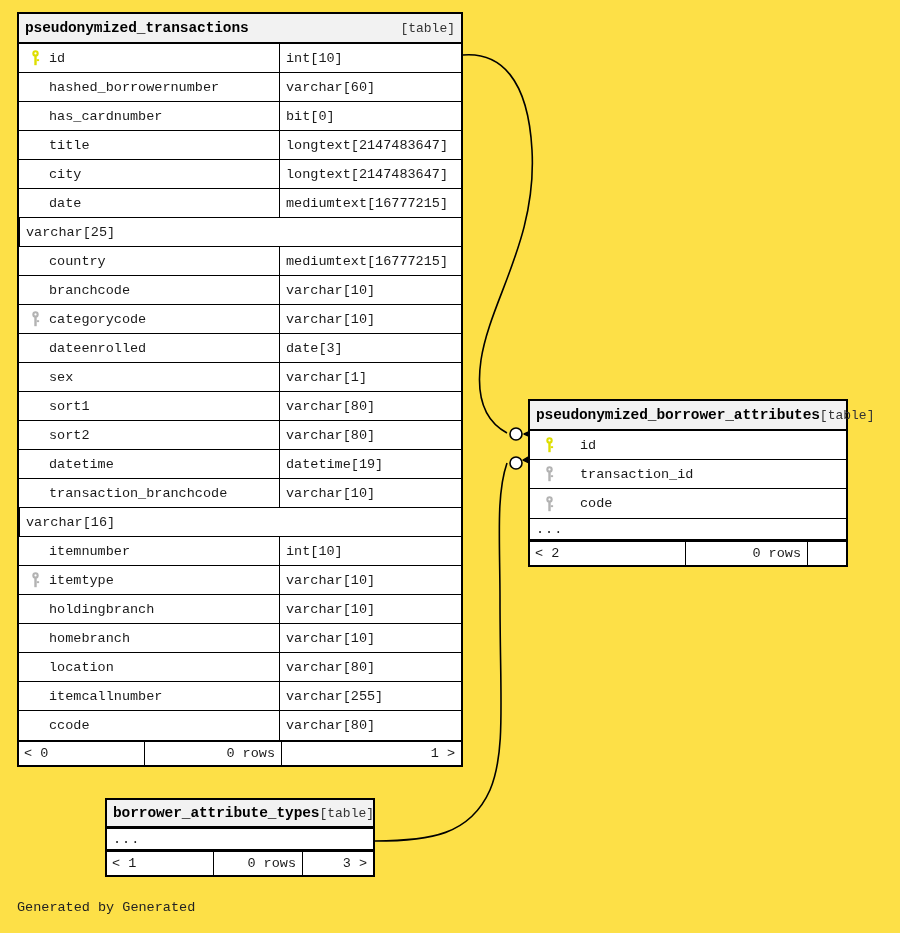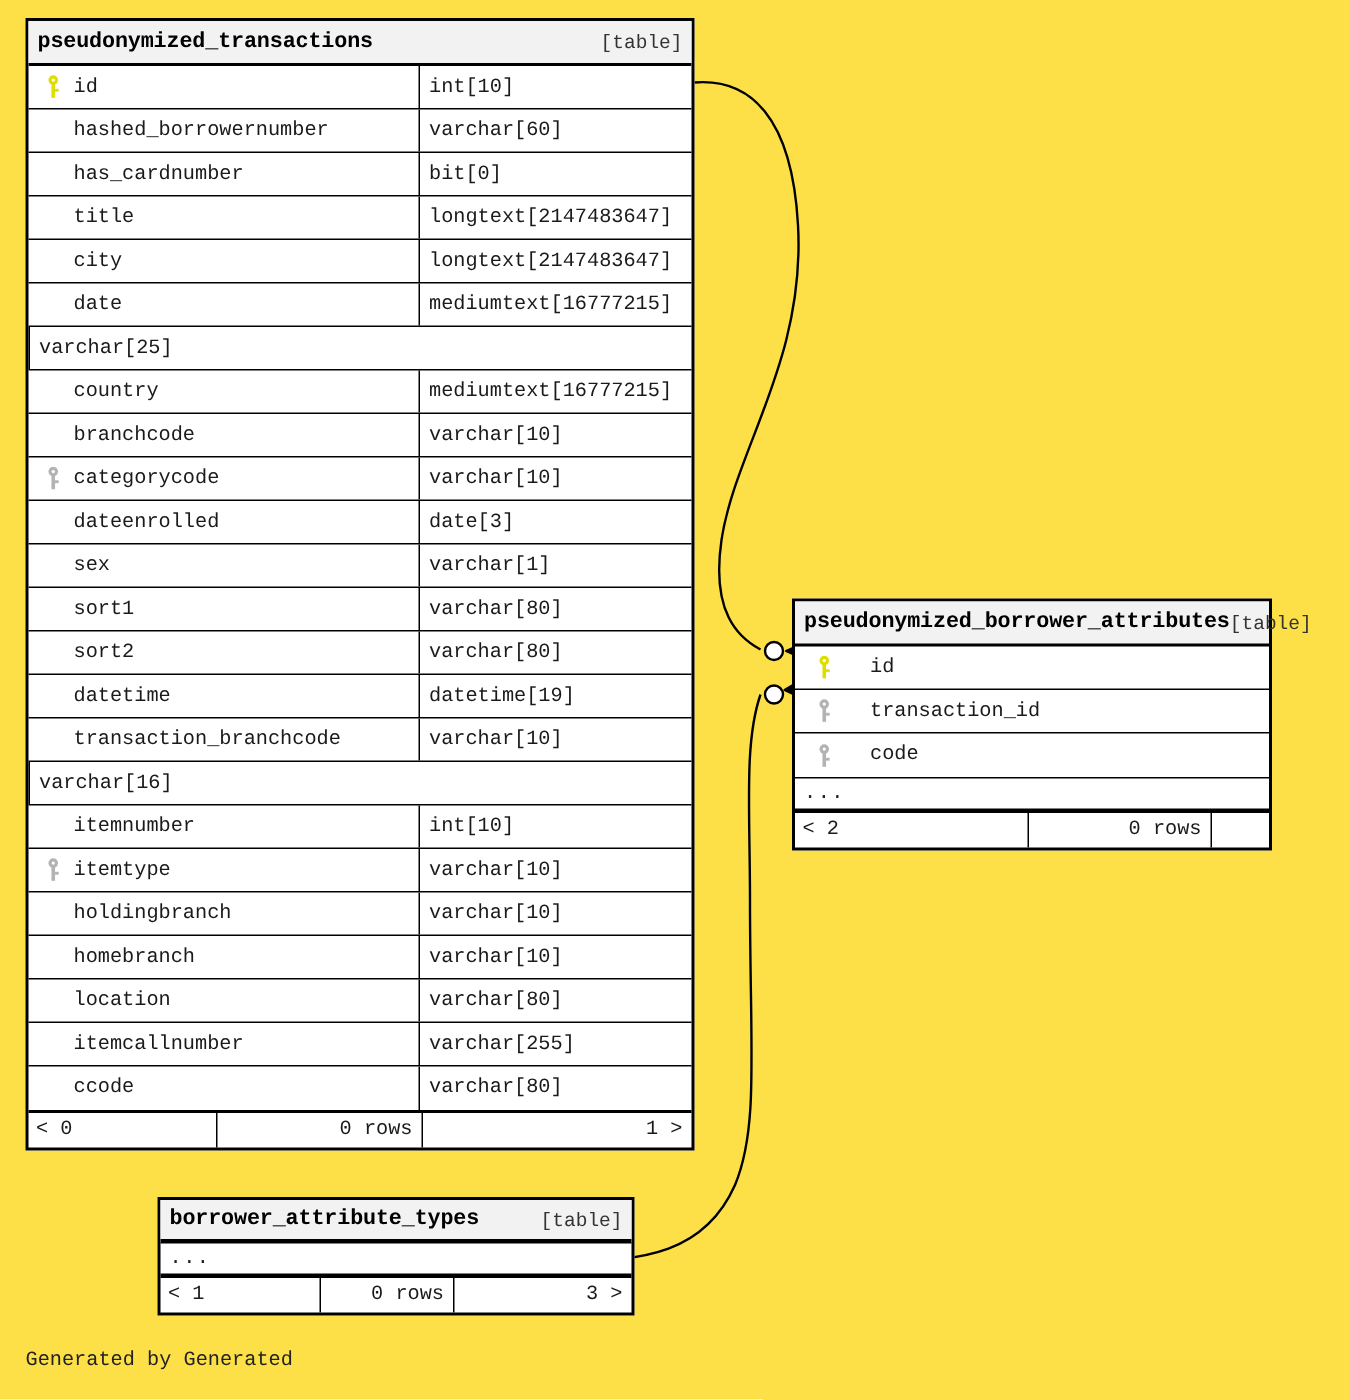--- a/index.html
+++ b/index.html
@@ -130,21 +130,21 @@
 
   #tbl-borrower-attributes { left: 528px; top: 363px; width: 320px; margin-top: 36px; }
   #tbl-borrower-attributes .col-row { height: 29px; }
   #tbl-borrower-attributes .col-name { width: 100%; }
   #tbl-borrower-attributes .keyslot { width: 26px; min-width: 26px; }
   #tbl-borrower-attributes .col-label { padding-left: 18px; }
   #tbl-borrower-attributes .foot-left  { width: 155px; }
   #tbl-borrower-attributes .foot-mid   { width: 122px; }
   #tbl-borrower-attributes .foot-right { flex: 1; }
 
-  #tbl-attribute-types { left: 105px; top: 798px; width: 318px; text-align: right; }
+  #tbl-attribute-types { left: 105px; top: 798px; width: 270px; text-align: right; }
   #tbl-attribute-types .tbl-header { height: 28px; }
   #tbl-attribute-types .foot-left  { width: 106px; }
   #tbl-attribute-types .foot-mid   { width: 89px; }
   #tbl-attribute-types .foot-right { flex: 1; }
 
   .credit {
     position: absolute;
     left: 17px;
     top: 900px;
     font-size: 13.5px;

